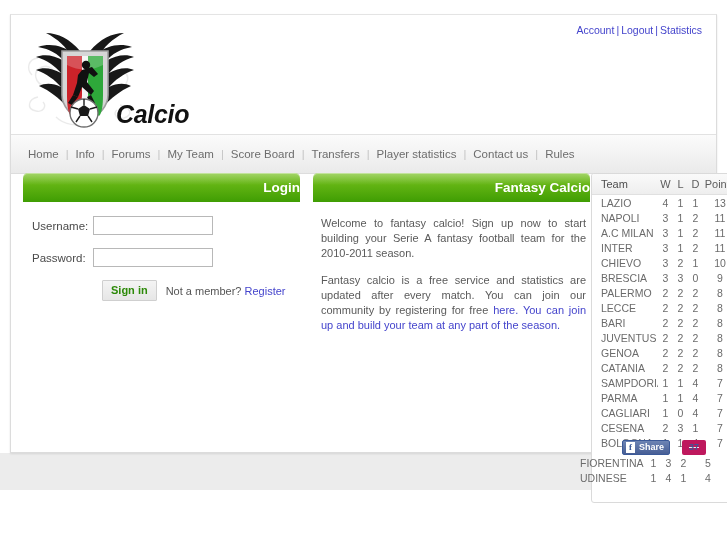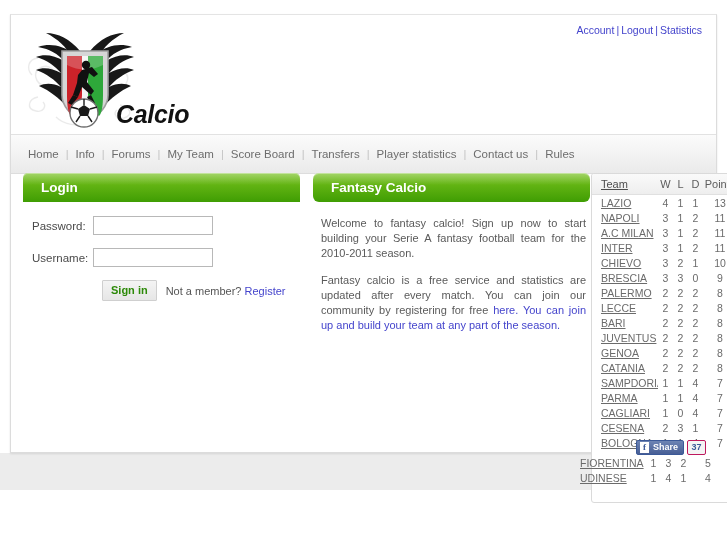--- a/index.html
+++ b/index.html
@@ -115,20 +115,21 @@
     height: 29px;
     background: linear-gradient(to bottom, #7cc328 0%, #63b413 40%, #3f9d03 100%);
     border-radius: 5px 5px 0 0;
     display: flex;
     align-items: center;
     padding-left: 18px;
     color: #ffffff;
     font-size: 13.5px;
     font-weight: bold;
     box-shadow: inset 0 1px 0 rgba(255,255,255,0.35);
+    justify-content: flex-end;
   }
   .panel-head .sheen {
     position:absolute; left:0; top:0; width:100%; height:12px;
     background: linear-gradient(to bottom, rgba(255,255,255,0.30), rgba(255,255,255,0));
     border-radius:5px 5px 0 0;
     pointer-events:none;
   }
 
   
   .login-panel {
@@ -229,21 +230,21 @@
     font-size: 11px;
     color: #5d5d5d;
   }
   .stand-row {
     display: flex;
     align-items: center;
     height: 15px;
     font-size: 10.5px;
     color: #6b6b6b;
   }
-  .c-team { width: 66px; padding-left: 9px; white-space: nowrap; overflow: hidden; text-decoration: underline; }
+  .c-team { width: 66px; padding-left: 9px; white-space: nowrap; overflow: hidden; }
   .c-w, .c-l, .c-d { width: 15px; text-align: center; }
   .c-p { width: 34px; text-align: center; }
   .stand-head .c-team { color: #4e4e4e; }
   .stand-head .c-p { text-align: center; }
 
   
   .standings-tail {
     position: absolute;
     left: 580px; top: 455px;
     width: 147px;
@@ -291,23 +292,23 @@
     line-height: 11px;
     margin-right: 4px;
     font-family: "Liberation Serif", serif;
   }
   .fb-count {
     display: inline-flex;
     align-items: center;
     justify-content: center;
     height: 15px;
     min-width: 19px;
-    margin-left: 3px;
+    margin-left: 12px;
     background: #f4f4f4;
-    border: 1px solid #be185d;
+    border: 7px solid #be185d;
     border-radius: 2px;
     font-size: 9px;
     font-weight: bold;
     color: #3b5998;
   }
   .copy {
     margin-left: 7px;
     color: #555555;
     white-space: nowrap;
   }
@@ -399,36 +400,36 @@
 
     <div class="panels">
 
       <div class="login-panel">
         <div class="panel-head" style="position:relative;">
           <div class="sheen"></div>
           <span style="position:relative;">Login</span>
         </div>
         <div class="login-body">
           <div class="frow">
+            <div class="flabel">Username:</div>
+            <input class="finput" type="text" placeholder="" style="">
+          </div>
+          <div class="frow">
             <div class="flabel">Password:</div>
             <input class="finput" type="password" placeholder="" style="">
-          </div>
-          <div class="frow">
-            <div class="flabel">Username:</div>
-            <input class="finput" type="text" placeholder="" style="">
           </div>
           <div class="frow-actions">
             <button class="signin-btn">Sign in</button>
             <span class="member-note"><span>Not a member?</span> <a href="#">Register</a></span>
           </div>
         </div>
       </div>
 
       <div class="content-panel">
-        <div class="panel-head" style="position:relative;border-radius:6px;">
+        <div class="panel-head" style="position:relative;">
           <div class="sheen"></div>
           <span style="position:relative;">Fantasy Calcio</span>
         </div>
         <div class="content-body">
           <p>Welcome to fantasy calcio! Sign up now to start building your Serie A fantasy football team for the 2010-2011 season.</p>
           <p class="just"><span>Fantasy calcio is a free service and statistics are updated after every match. You can join our community by registering for free </span><a href="#">here. You can join up and build your team at any part of the season.</a></p>
         </div>
       </div>
 
       <div class="standings">

